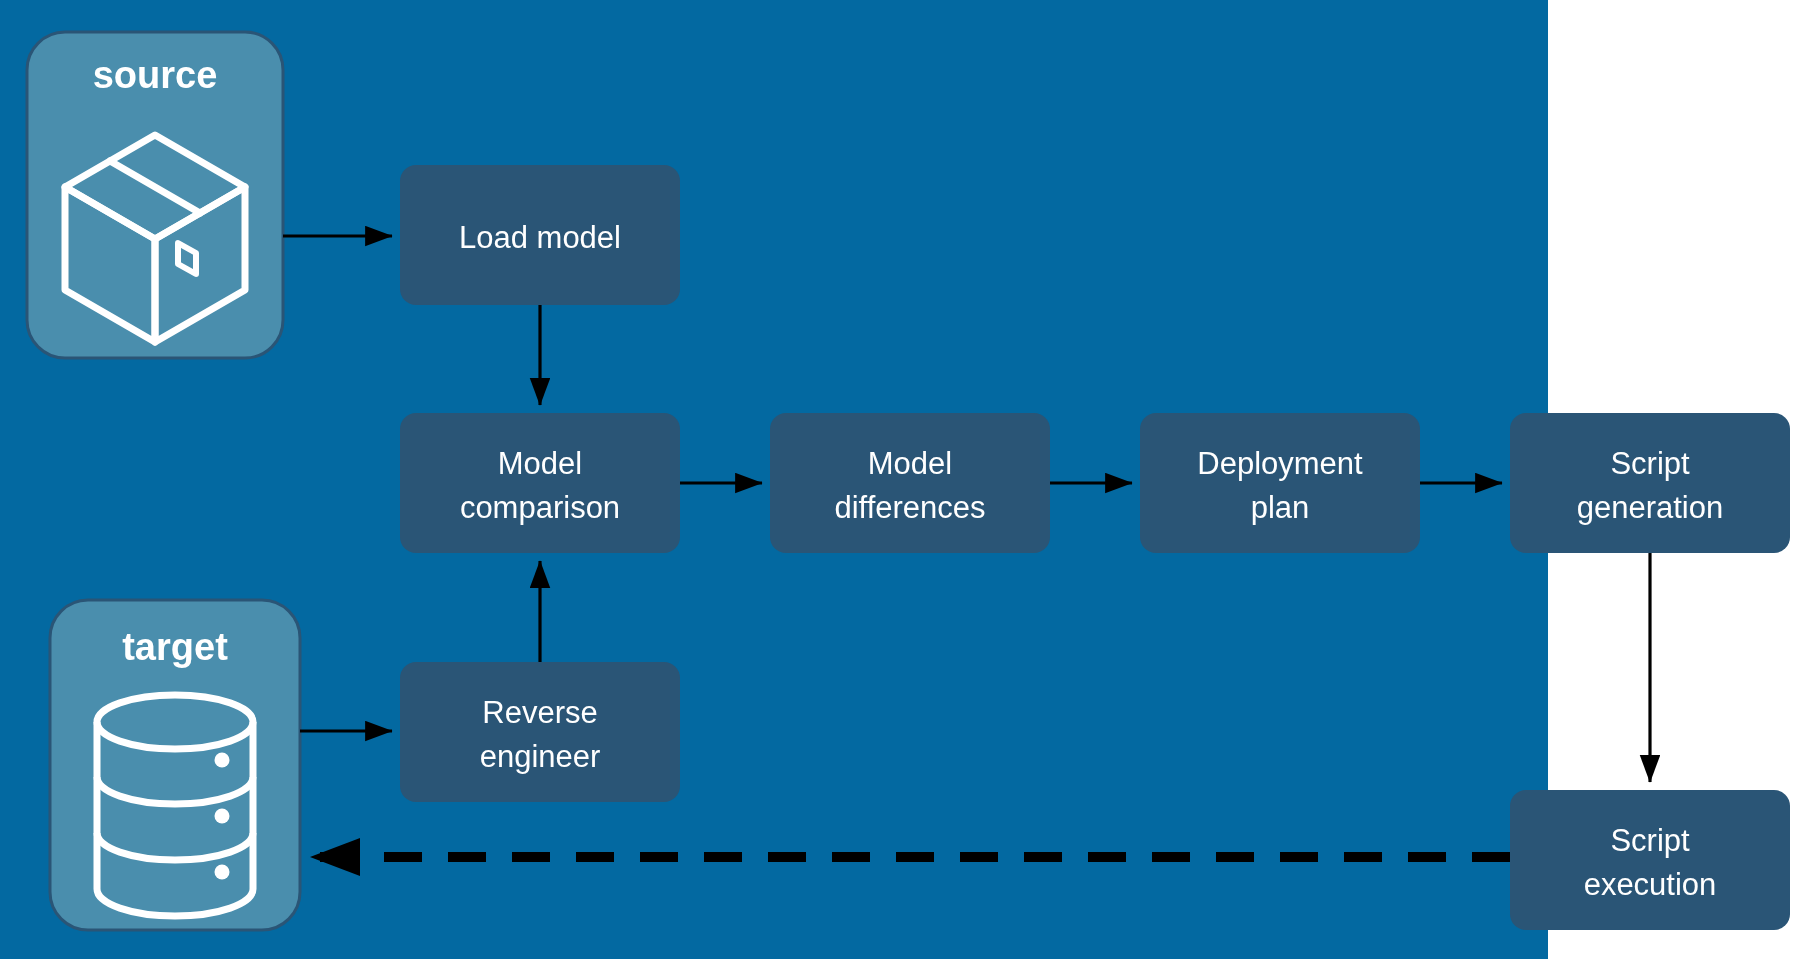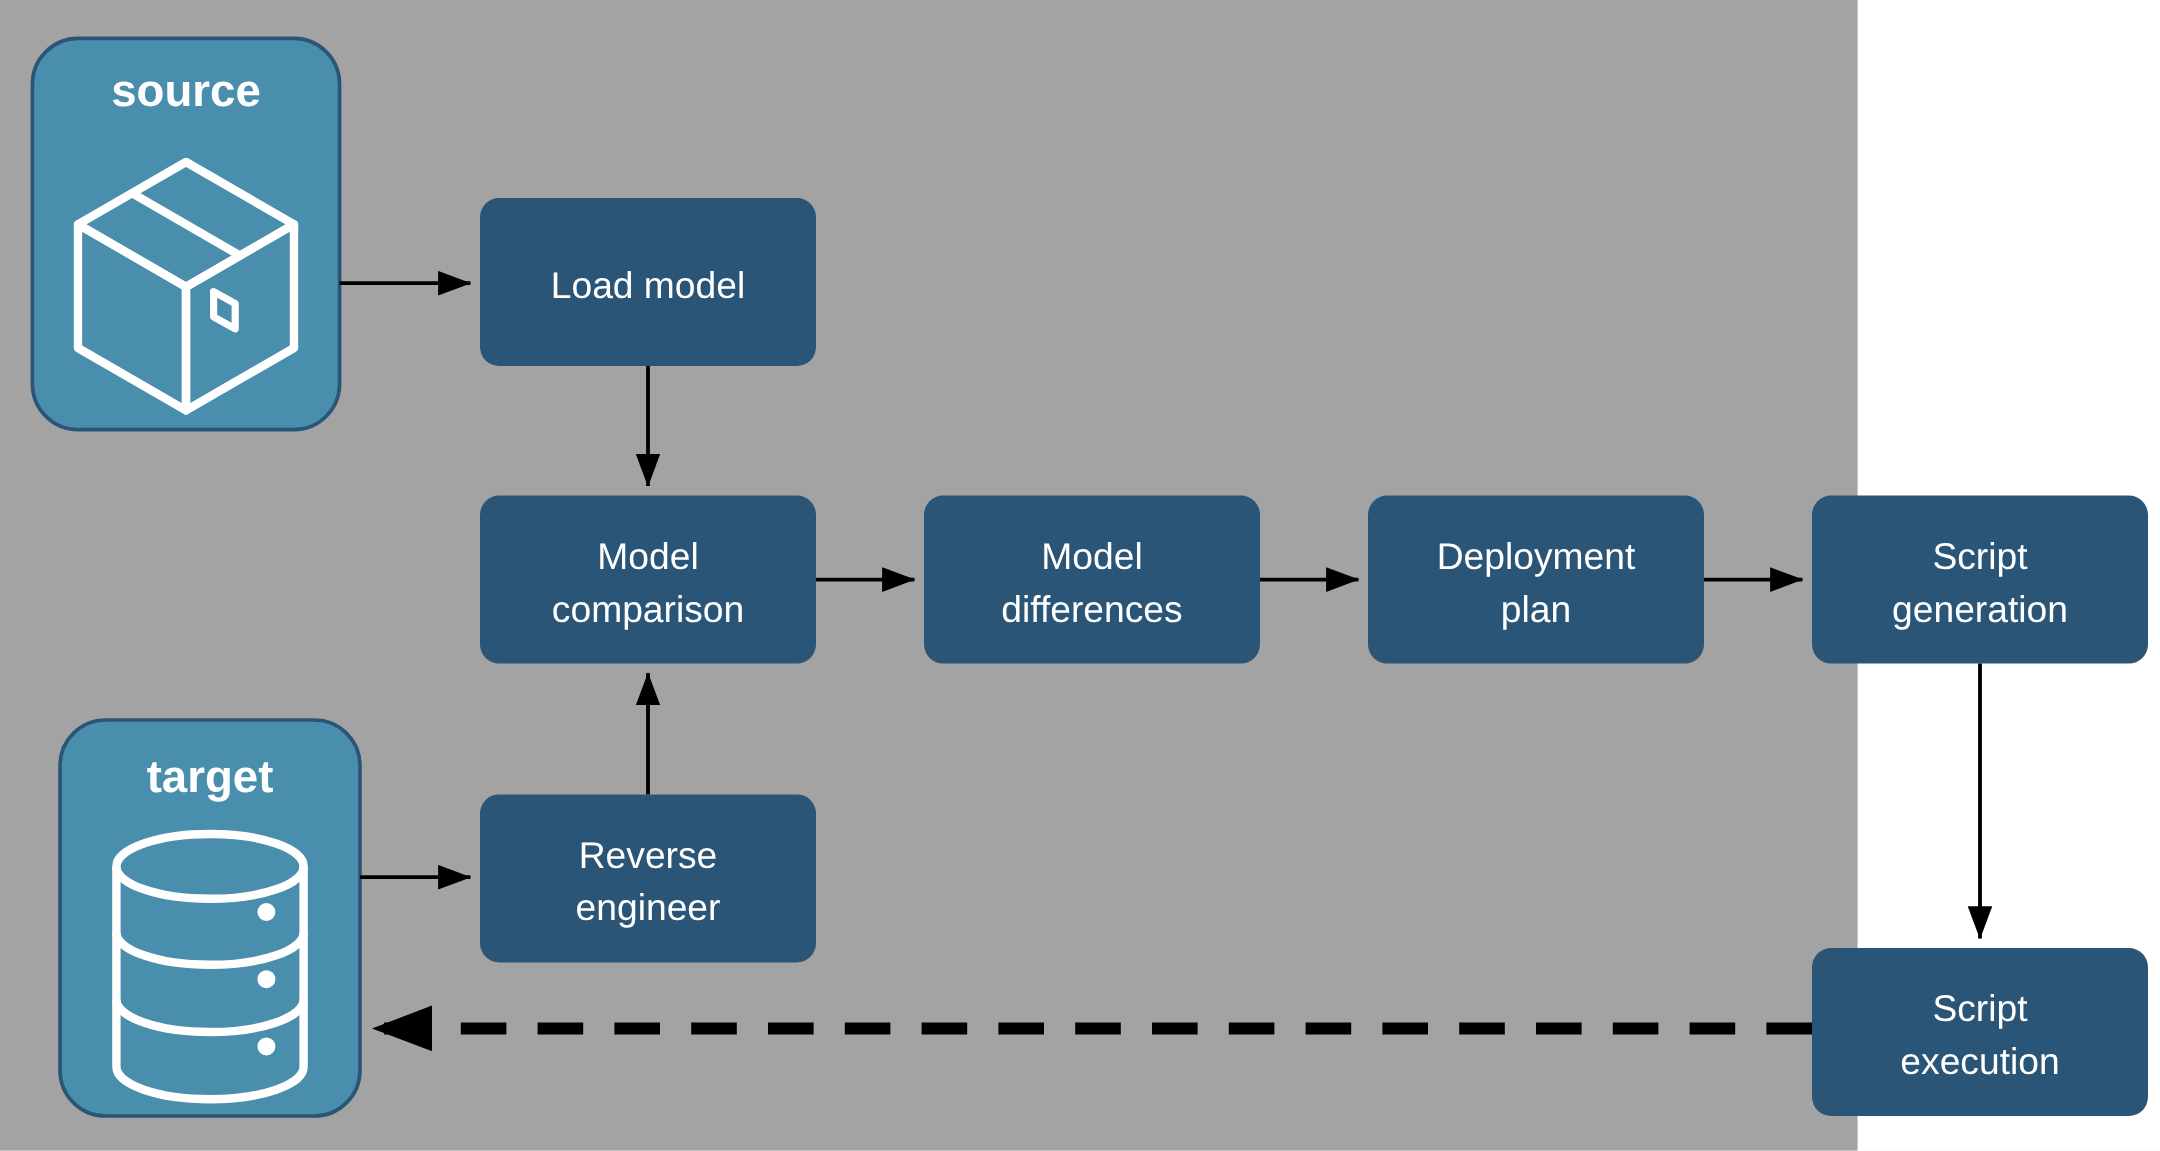--- a/index.html
+++ b/index.html
@@ -10,21 +10,21 @@
   body {
     width: 1800px;
     height: 959px;
     font-family: "Liberation Sans", sans-serif;
     overflow: hidden;
   }
   #diagram-root {
     position: relative;
     width: 1548px;
     height: 959px;
-    background: #a3a3a3;
+    background: #0369a1;
   }
   svg.canvas {
     position: absolute;
     top: 0;
     left: 0;
     width: 1800px;
     height: 959px;
   }
   .endpoint-title {
     font-family: "Liberation Sans", sans-serif;

